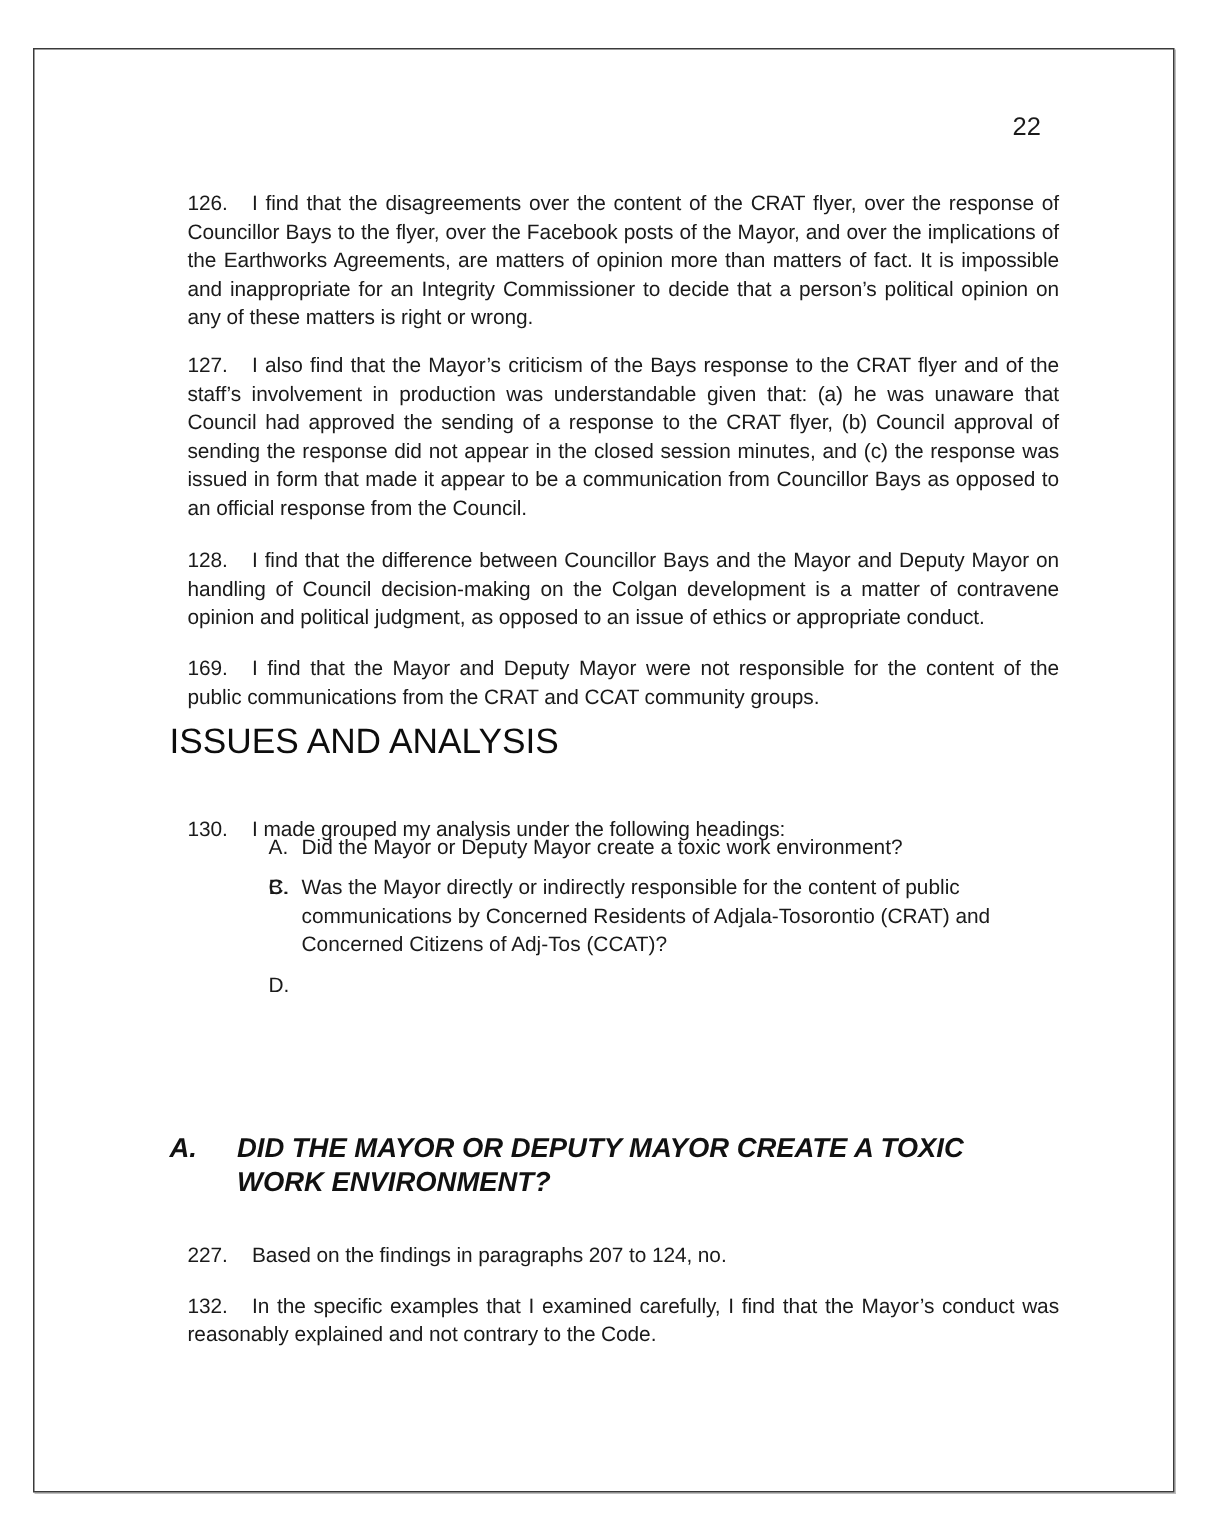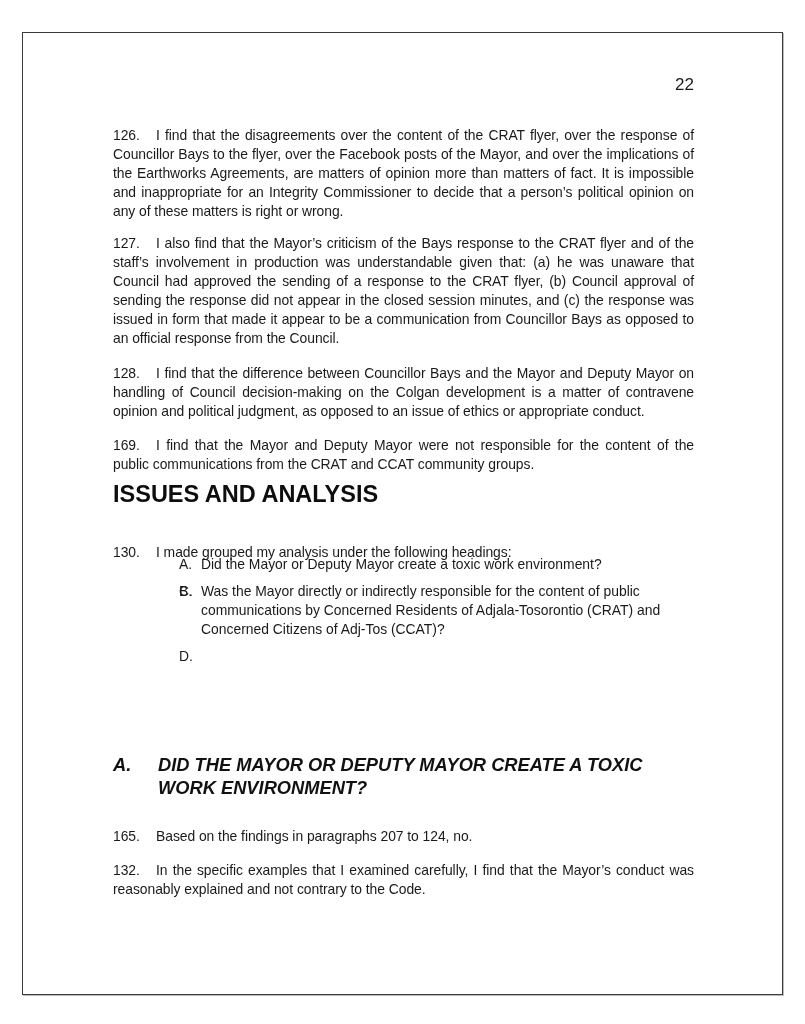--- a/index.html
+++ b/index.html
@@ -2,24 +2,24 @@
 <html><head>
 <meta charset="utf-8">
 <style>
   html, body { margin:0; padding:0; background:#ffffff; }
   body { width:805px; height:1024px; position:relative; overflow:hidden;
          font-family:"Liberation Sans", sans-serif; color:#1a1a1a; }
   .page { position:absolute; left:22px; top:32px; width:759px; height:961px;
           border:1.5px solid #3a3a3a; box-shadow:1px 1px 0 #bdbdbd; background:#fff; }
   .content { position:absolute; left:90px; top:0; width:581px; }
   .page-number { position:absolute; right:0; top:43px; font-size:17px; line-height:18px; }
-  .para { position:absolute; left:0; width:581px; font-size:13.9px; line-height:19px;
+  .para { position:absolute; left:12px; width:581px; font-size:13.9px; line-height:19px;
           text-align:justify; letter-spacing:-0.05px; }
   .para .num { display:inline-block; width:43px; }
-  .h1 { position:absolute; left:0; font-size:23.5px; font-weight:bold; line-height:26px;
+  .h1 { position:absolute; left:0; font-size:23.5px; font-weight:normal; line-height:26px;
         color:#0d0d0d; letter-spacing:0px; }
   .list { position:absolute; left:66px; width:515px; }
   .li { position:relative; padding-left:22px; font-size:13.9px; line-height:19px; margin-bottom:8px; }
   .li .letter { position:absolute; left:0; top:0; }
   .h2 { position:absolute; left:0; width:581px; font-size:18.3px; font-style:italic;
         line-height:23px; color:#111; }
   .h2 .letter { position:absolute; left:0; }
   .h2 .text { display:block; padding-left:45px; }
 </style>
 </head>
@@ -68,21 +68,21 @@
         <span class="letter">D.</span>
       </div>
     </div>
 
     <h2 class="h2" style="top:720px; margin:0;">
       <span class="letter">A.</span>
       <span class="text">DID THE MAYOR OR DEPUTY MAYOR CREATE A TOXIC WORK ENVIRONMENT?</span>
     </h2>
 
     <p class="para" style="top:780px;">
-      <span class="num">165.</span><span>Based on the findings in paragraphs 207 to 124, no.</span>
+      <span class="num">227.</span><span>Based on the findings in paragraphs 207 to 124, no.</span>
     </p>
 
     <p class="para" style="top:814px;">
       <span class="num">132.</span><span>In the specific examples that I examined carefully, I find that the Mayor’s conduct was reasonably explained and not contrary to the Code.</span>
     </p>
 
   </div>
 </div>
 
 </body></html>

